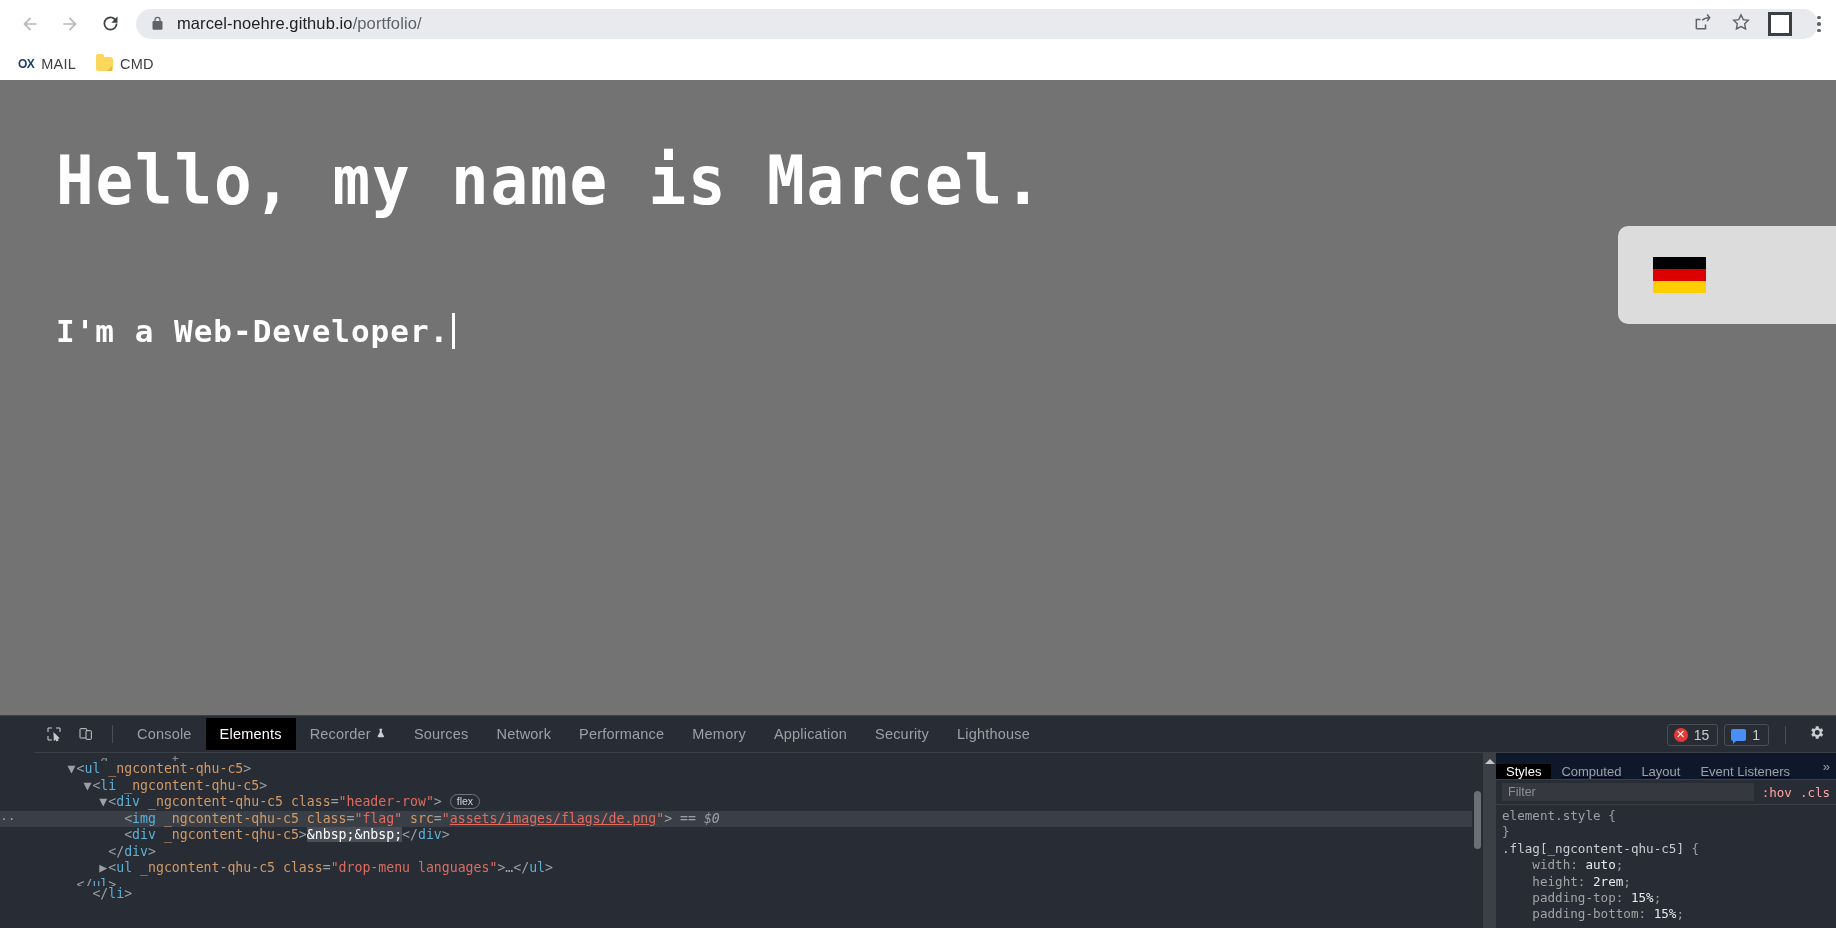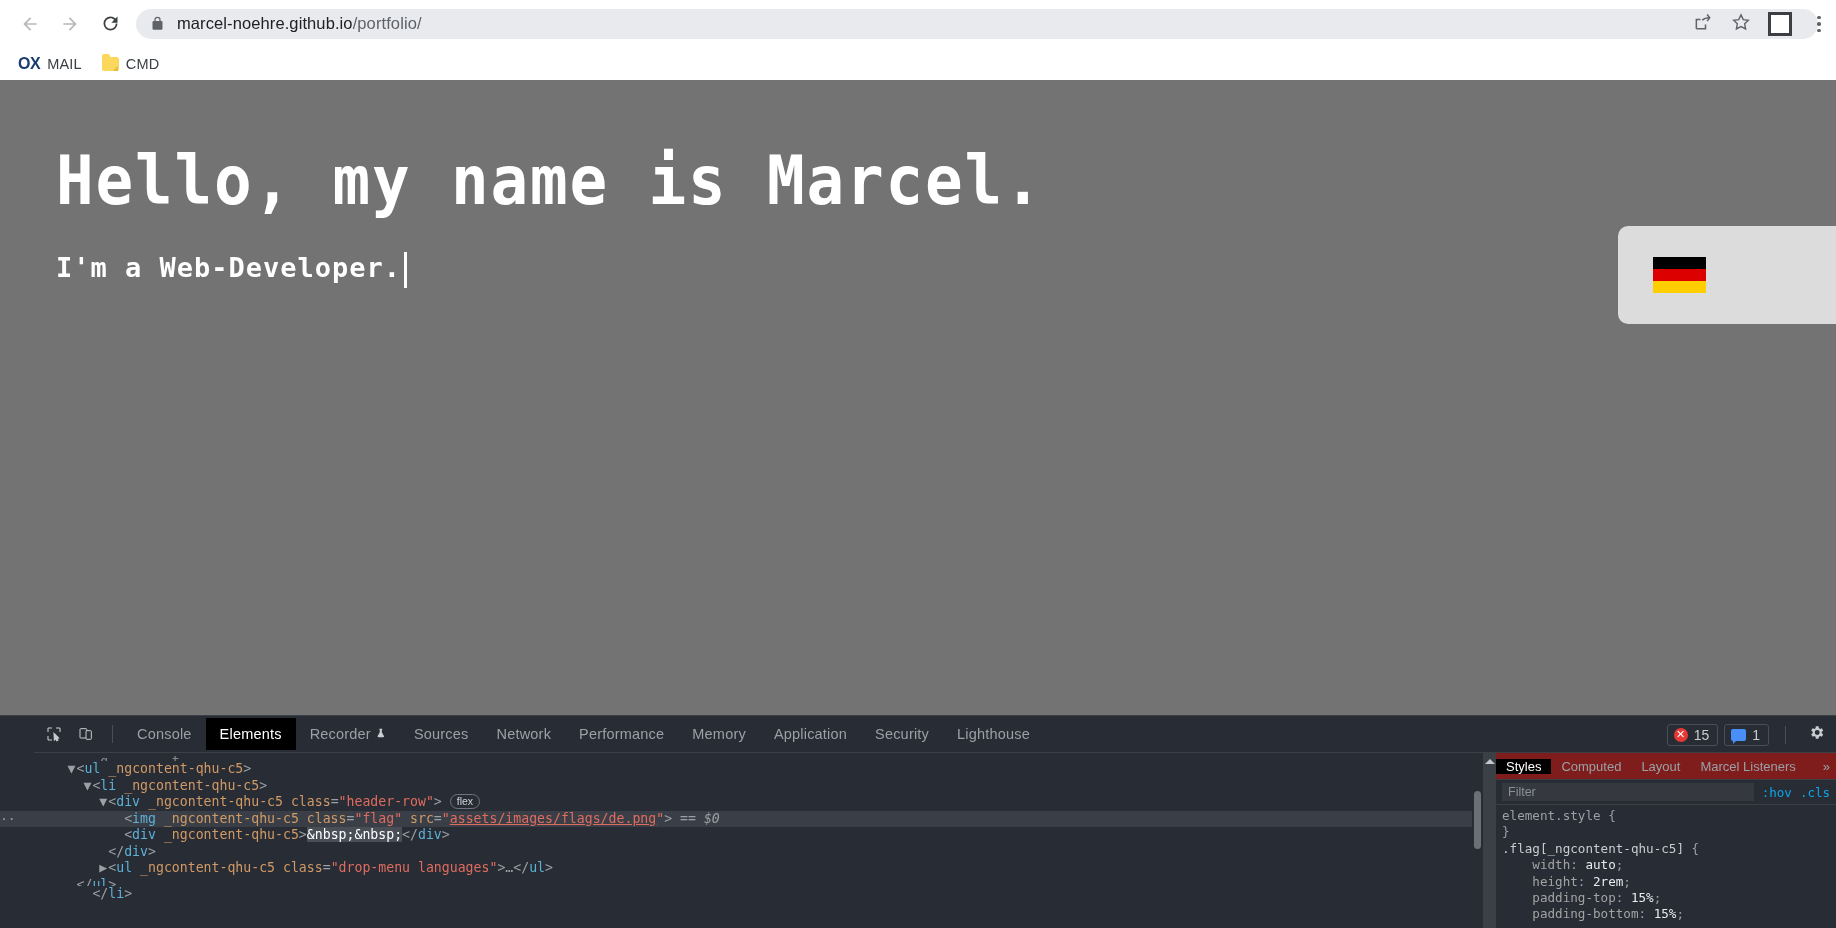--- a/index.html
+++ b/index.html
@@ -90,21 +90,21 @@
   }
   .bm {
     display: flex; align-items: center;
     gap: 7px;
     padding: 4px 8px;
     border-radius: 4px;
     cursor: pointer;
   }
   .bm-label { font-size: 14.5px; color: #3c4043; white-space: nowrap; letter-spacing: .2px; }
   .bm-ox {
-    font-size: 16px; font-weight: bold; color: #1b3e6f;
+    font-size: 12px; font-weight: bold; color: #1b3e6f;
     font-family: "Liberation Sans", sans-serif;
     letter-spacing: -0.5px;
     line-height: 1;
   }
   .bm-folder {
     width: 17px; height: 14px;
     background: #fbd75b;
     border-radius: 1px 3px 2px 2px;
     position: relative;
   }
@@ -137,28 +137,28 @@
     font-weight: bold;
     color: #ffffff;
     letter-spacing: 2px;
     line-height: 1.15;
     transform: scaleX(.92);
     transform-origin: left center;
     white-space: nowrap;
   }
   .hero h2 {
     font-family: "DejaVu Sans Mono", "Liberation Mono", monospace;
-    font-size: 27px;
+    font-size: 31px;
     font-weight: bold;
     color: #ffffff;
     letter-spacing: 1px;
-    margin-top: 32px;
+    margin-top: 93px;
     white-space: nowrap;
     display: flex;
-    align-items: flex-start;
+    align-items: flex-end;
   }
   .type-caret {
     display: inline-block;
     width: 3px;
     height: 36px;
     background: #ffffff;
     margin-left: 3px;
     vertical-align: middle;
   }
 
@@ -359,24 +359,25 @@
     width: 340px;
     flex: 0 0 340px;
     background: #282c34;
     display: flex;
     flex-direction: column;
     overflow: hidden;
   }
   .styles-tabbar {
     height: 27px;
     display: flex;
-    align-items: center;
-    background: #7f1d1d;
+    align-items: flex-end;
+    background: #0f172a;
     border-bottom: 1px solid #3b3f46;
     position: relative;
+    text-decoration: underline;
   }
   .st-tab {
     font-size: 13px;
     color: #9aa0a6;
     padding: 0 10px;
     display: flex; align-items: center;
     cursor: pointer;
     white-space: nowrap;
   }
   .st-tab.active { background: #000000; color: #ffffff; }
@@ -402,21 +403,21 @@
     height: 18px;
     color: #c9ccd1;
     font-size: 12.5px;
     padding: 0 6px;
     font-family: "Liberation Sans", sans-serif;
   }
   .filter-input::placeholder { color: #8b9096; }
   .hov-btn, .cls-btn {
     font-family: "DejaVu Sans Mono", "Liberation Mono", monospace;
     font-size: 12.5px;
-    color: #0ea5e9;
+    color: #fca5a5;
     cursor: pointer;
   }
   .css-body {
     flex: 1 1 auto;
     overflow: hidden;
     font-family: "DejaVu Sans Mono", "Liberation Mono", monospace;
     font-size: 12.6px;
     line-height: 16.4px;
     padding: 3px 0 0 6px;
     position: relative;
@@ -604,21 +605,21 @@
 
     <div class="splitter">
       <div class="caret"></div>
     </div>
 
     <div class="styles-pane">
       <div class="styles-tabbar">
         <div class="st-tab active">Styles</div>
         <div class="st-tab">Computed</div>
         <div class="st-tab">Layout</div>
-        <div class="st-tab">Marcel Listeners</div>
+        <div class="st-tab">Event Listeners</div>
         <div class="st-more">»</div>
       </div>
 
       <div class="filter-row">
         <input class="filter-input" placeholder="Filter" style="">
         <span class="hov-btn">:hov</span>
         <span class="cls-btn">.cls</span>
       </div>
 
       <div class="css-body">

